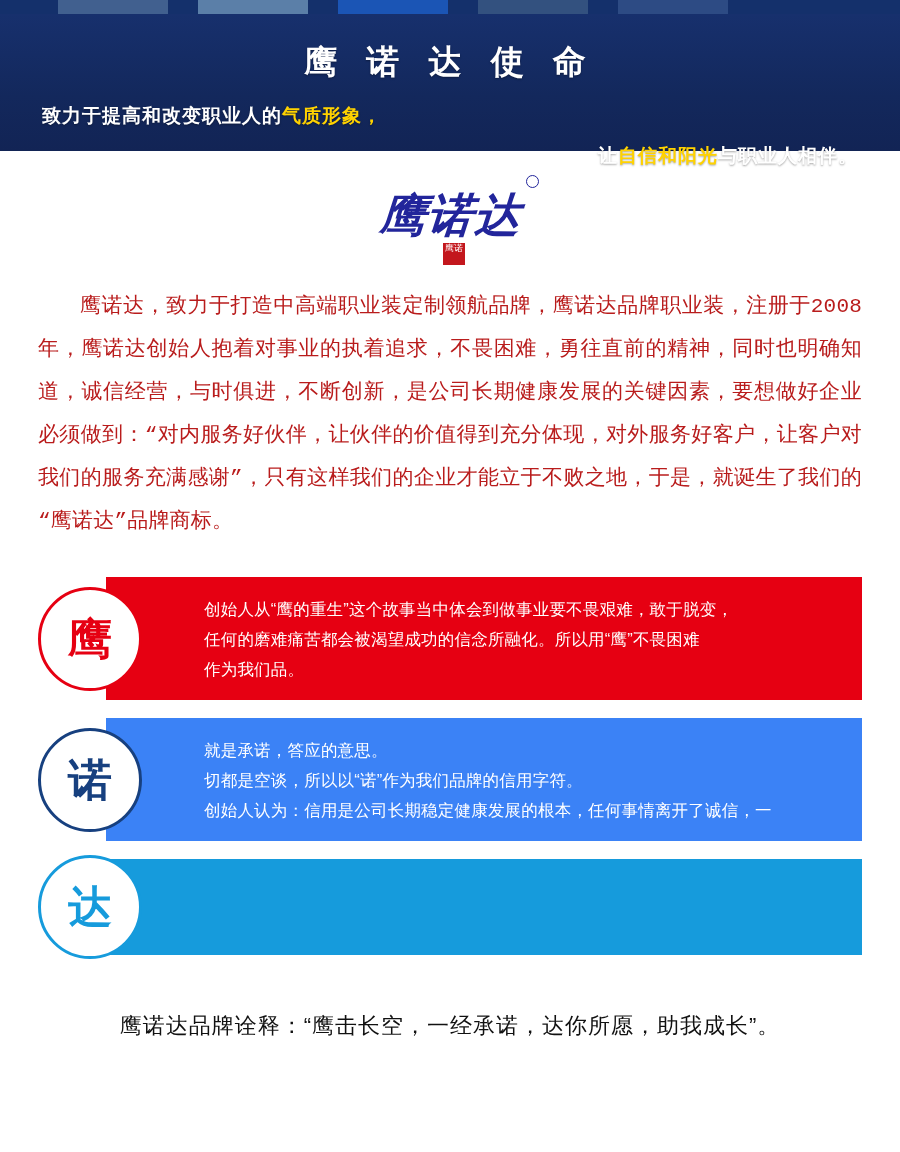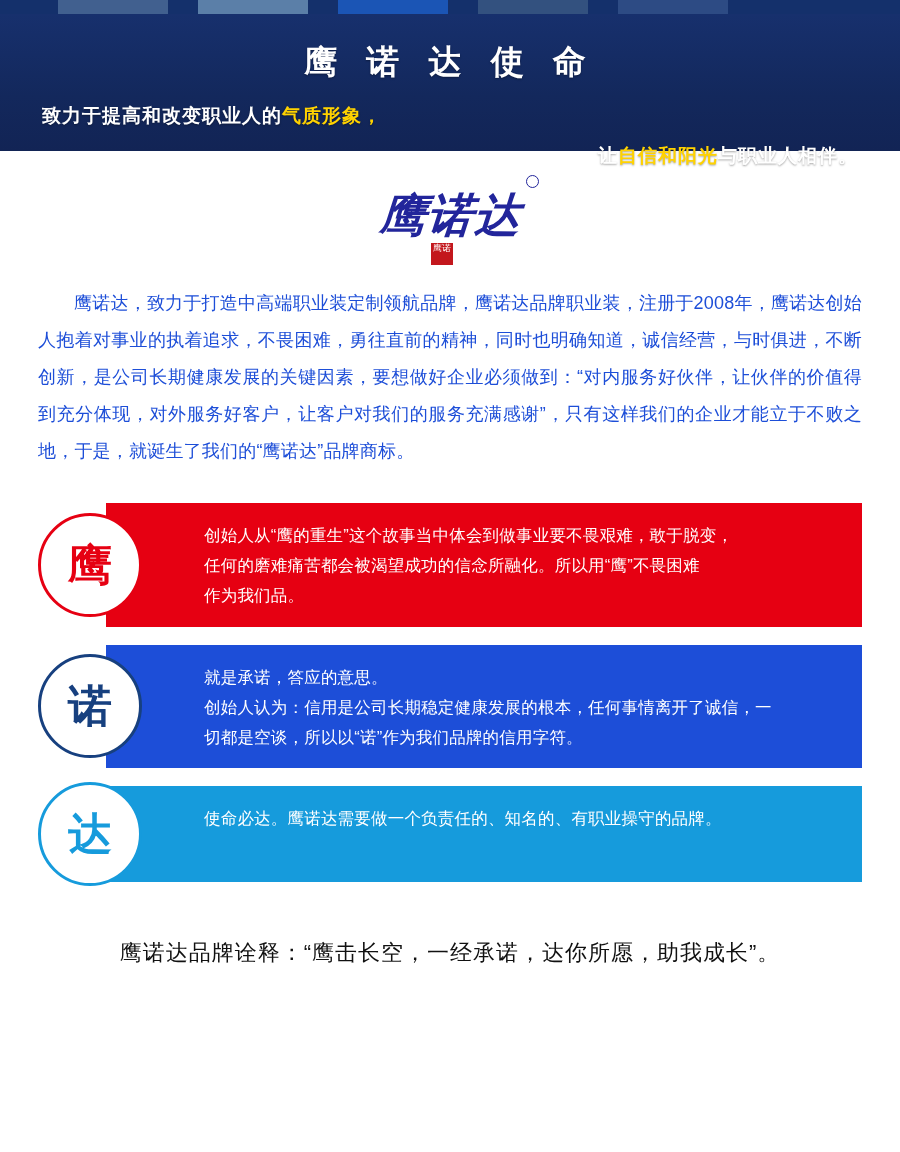--- a/index.html
+++ b/index.html
@@ -103,44 +103,45 @@
     position: absolute;
     right: 6px;
     top: 2px;
     width: 11px;
     height: 11px;
     border: 1.6px solid #22259b;
     border-radius: 50%;
   }
   .logo-seal {
     position: absolute;
-    left: 76px;
+    left: 88px;
     bottom: -6px;
     width: 22px;
     height: 22px;
     background: #c3171d;
     color: #fff;
     font-size: 9px;
     line-height: 11px;
     text-align: center;
     font-family: "DejaVu Serif", "Liberation Serif", serif;
     padding-top: 0px;
     box-sizing: border-box;
   }
 
   
   .intro {
     width: 824px;
     margin: 4px auto 0 auto;
-    font-size: 18px;
+    font-size: 21px;
     line-height: 2.05;
-    color: #1d4ed8;
+    color: #b91c1c;
     text-align: justify;
     text-indent: 2em;
     letter-spacing: 0.2px;
+    font-family: Liberation Mono, monospace;
   }
 
   
   .blocks {
     width: 824px;
     margin: 34px auto 8px auto;
   }
   .block {
     position: relative;
     margin-bottom: 18px;
@@ -150,21 +151,21 @@
     margin-left: 68px;
     min-height: 96px;
     box-sizing: border-box;
     padding: 17px 22px 16px 98px;
     color: #ffffff;
     font-size: 16.5px;
     line-height: 1.82;
     letter-spacing: 0.2px;
   }
   .block.red   .block-bar { background: #e60012; }
-  .block.navy  .block-bar { background: #1d4ed8; }
+  .block.navy  .block-bar { background: #3b82f6; }
   .block.blue  .block-bar { background: #169bdc; }
 
   .badge {
     position: absolute;
     left: 0;
     top: 50%;
     transform: translateY(-50%);
     width: 104px;
     height: 104px;
     border-radius: 50%;
@@ -231,28 +232,27 @@
       <div>创始人从“鹰的重生”这个故事当中体会到做事业要不畏艰难，敢于脱变，</div>
       <div>任何的磨难痛苦都会被渴望成功的信念所融化。所以用“鹰”不畏困难</div>
       <div>作为我们品。</div>
     </div>
     <div class="badge">鹰</div>
   </div>
 
   <div class="block navy">
     <div class="block-bar">
       <div>就是承诺，答应的意思。</div>
+      <div>切都是空谈，所以以“诺”作为我们品牌的信用字符。</div>
       <div>创始人认为：信用是公司长期稳定健康发展的根本，任何事情离开了诚信，一</div>
-      <div>切都是空谈，所以以“诺”作为我们品牌的信用字符。</div>
     </div>
     <div class="badge">诺</div>
   </div>
 
   <div class="block blue">
     <div class="block-bar">
-      <div>使命必达。鹰诺达需要做一个负责任的、知名的、有职业操守的品牌。</div>
     </div>
     <div class="badge">达</div>
   </div>
 
 </div>
 
 <div class="slogan">鹰诺达品牌诠释：“鹰击长空，一经承诺，达你所愿，助我成长”。</div>
 
 </body></html>

